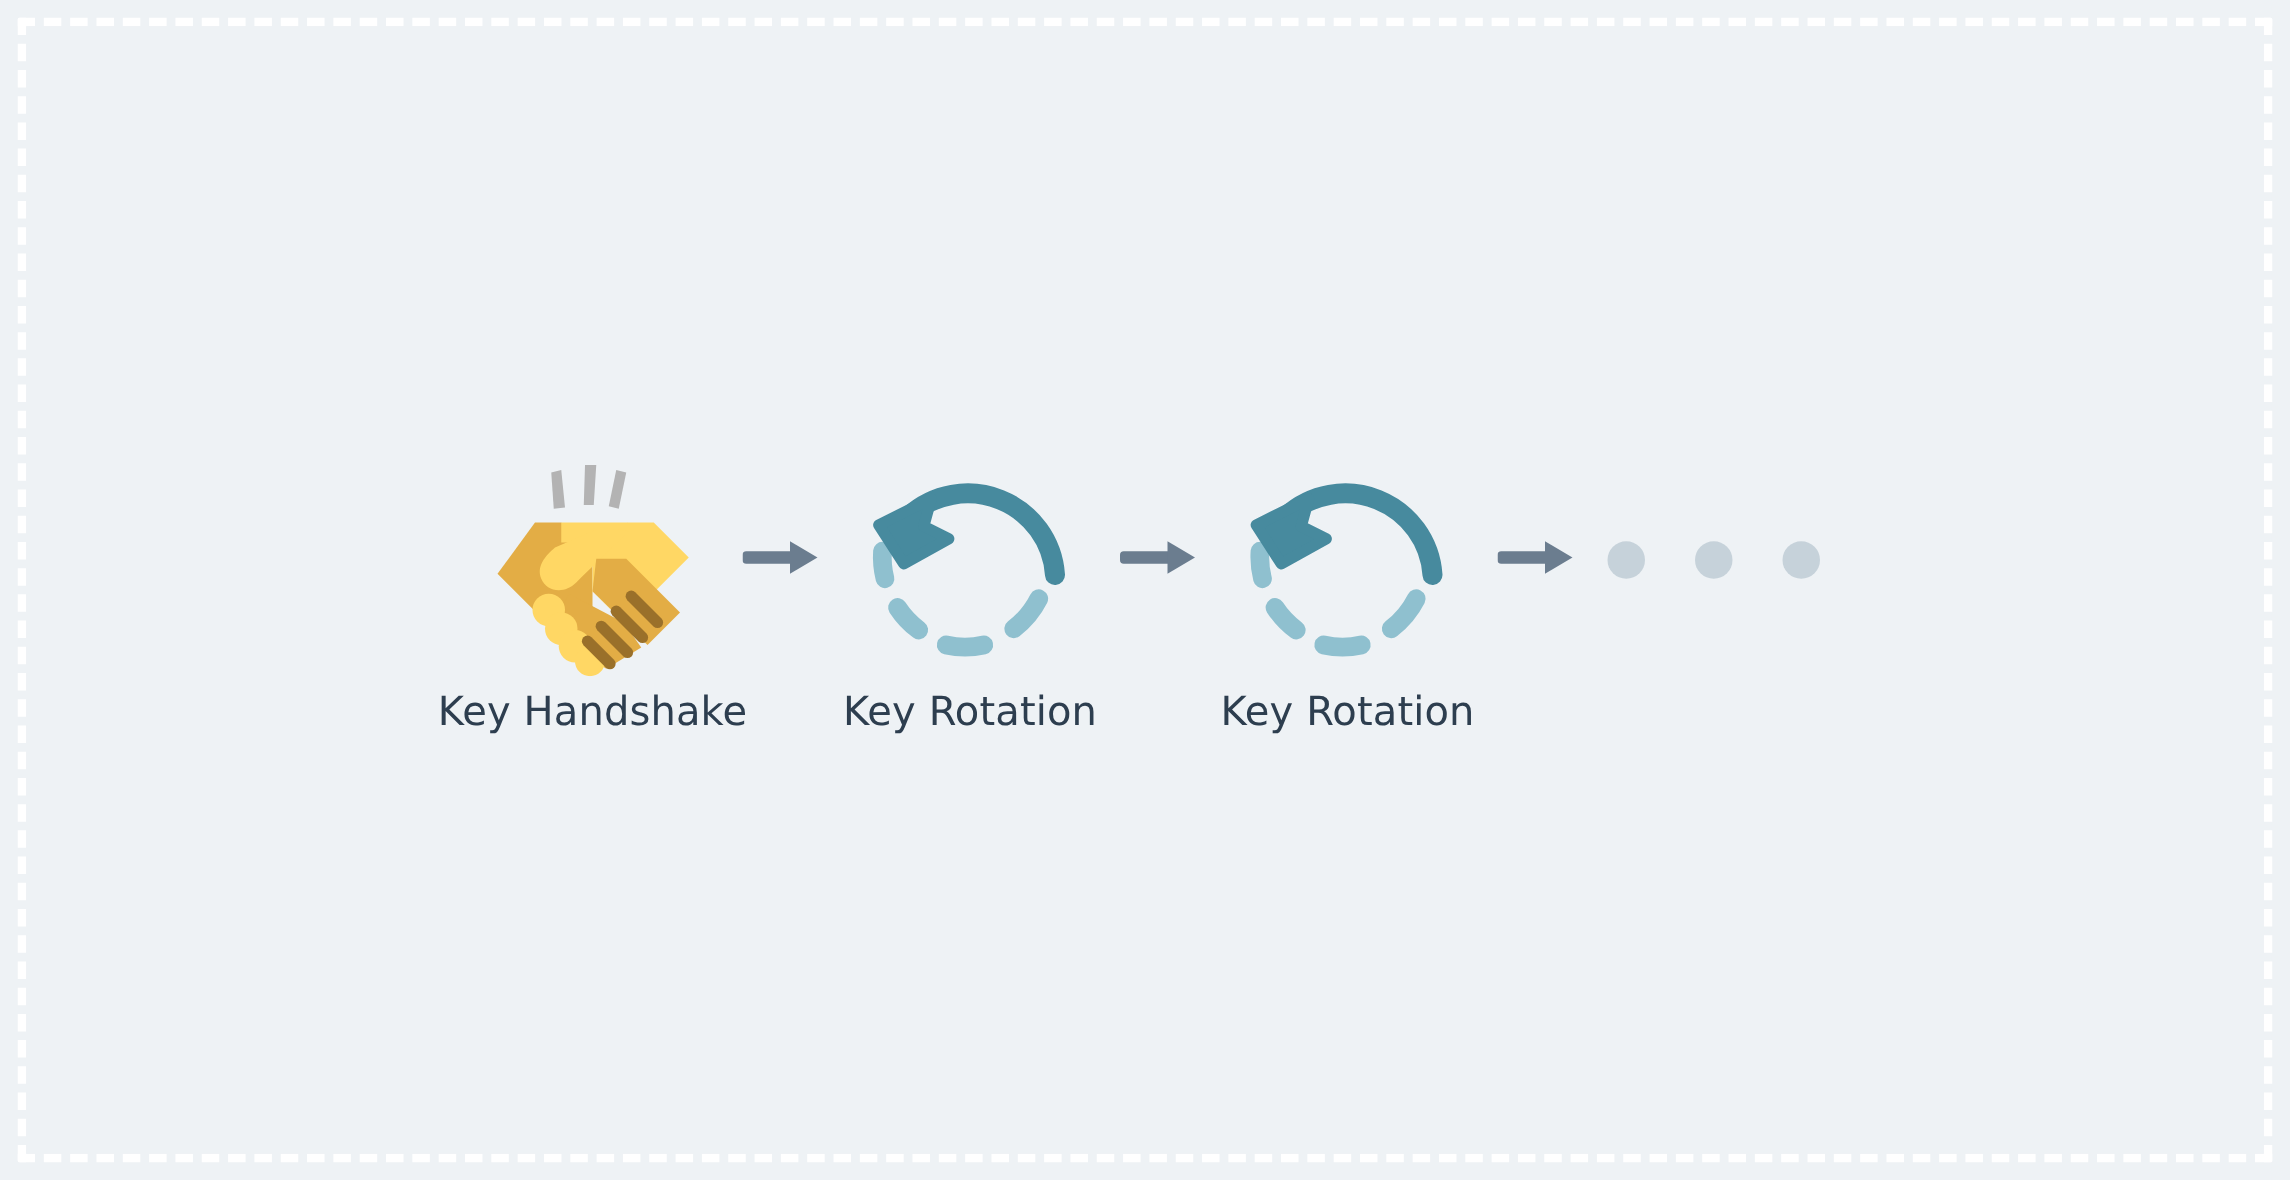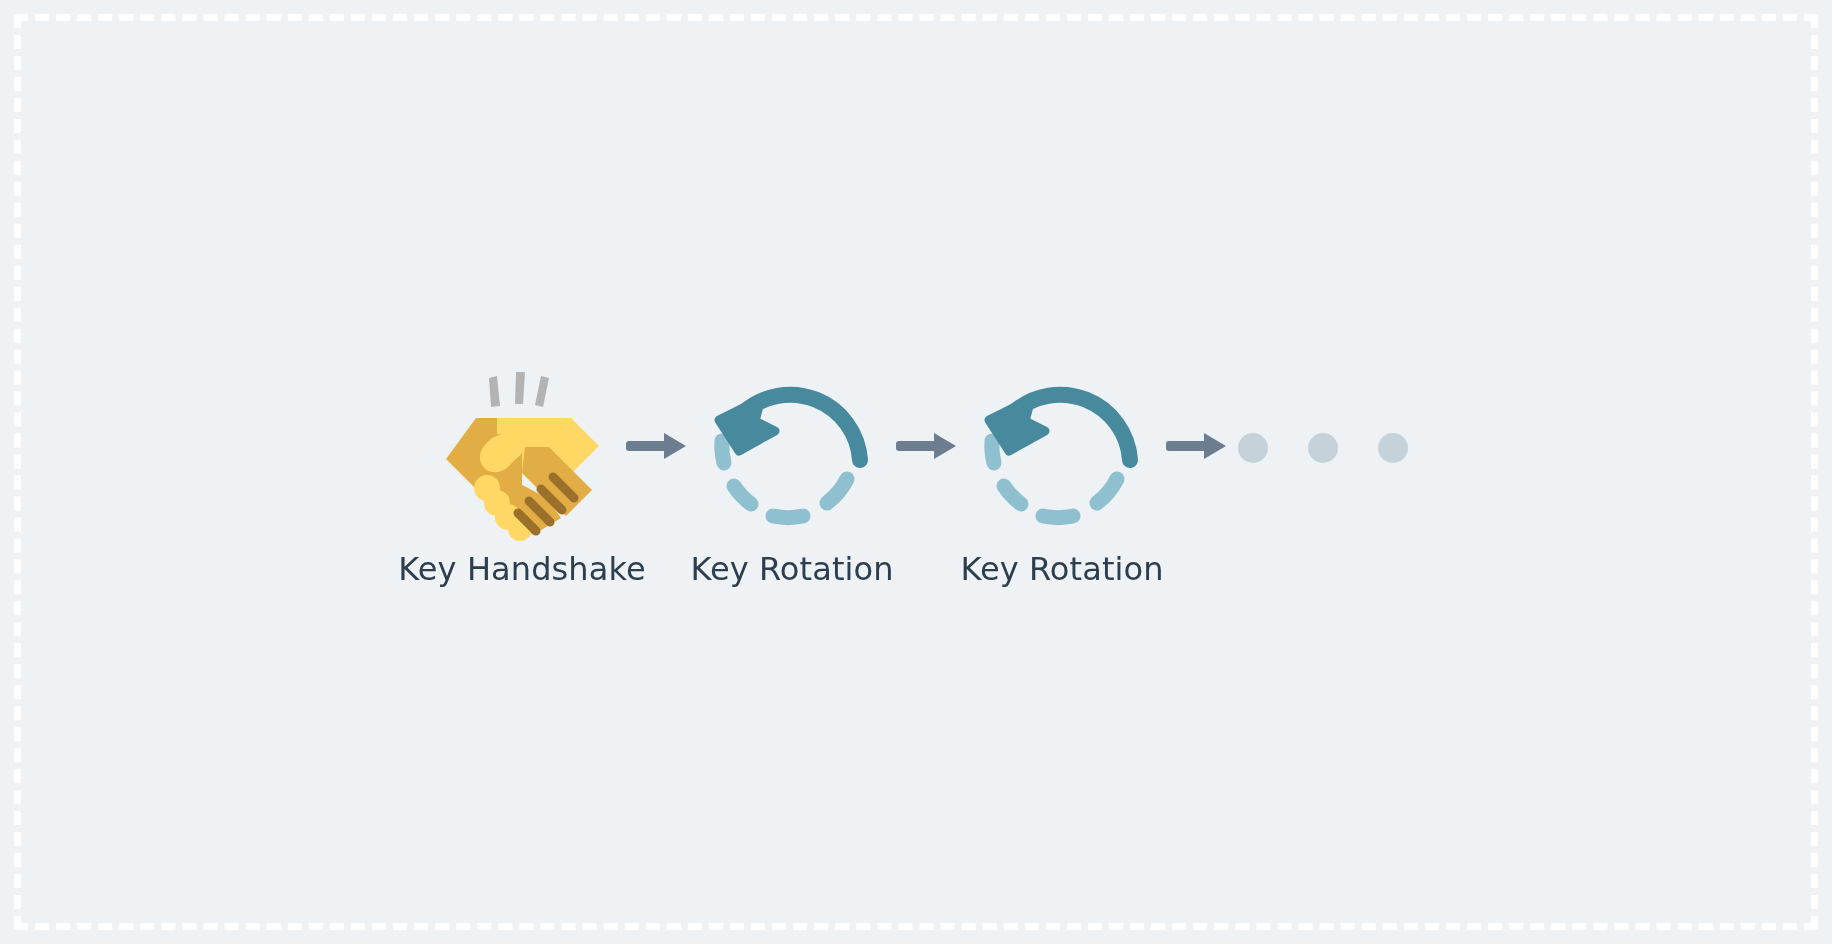--- a/index.html
+++ b/index.html
@@ -36,21 +36,21 @@
   
   #flow {
     position: absolute;
     left: 0;
     top: 0;
     width: 1832px;
     height: 944px;
     display: flex;
     align-items: center;
     justify-content: center;
-    gap: 0;
+    gap: 16px;
   }
   .step {
     position: relative;
     width: 196px;
     display: flex;
     flex-direction: column;
     align-items: center;
     justify-content: flex-start;
   }
   .icon-box {

